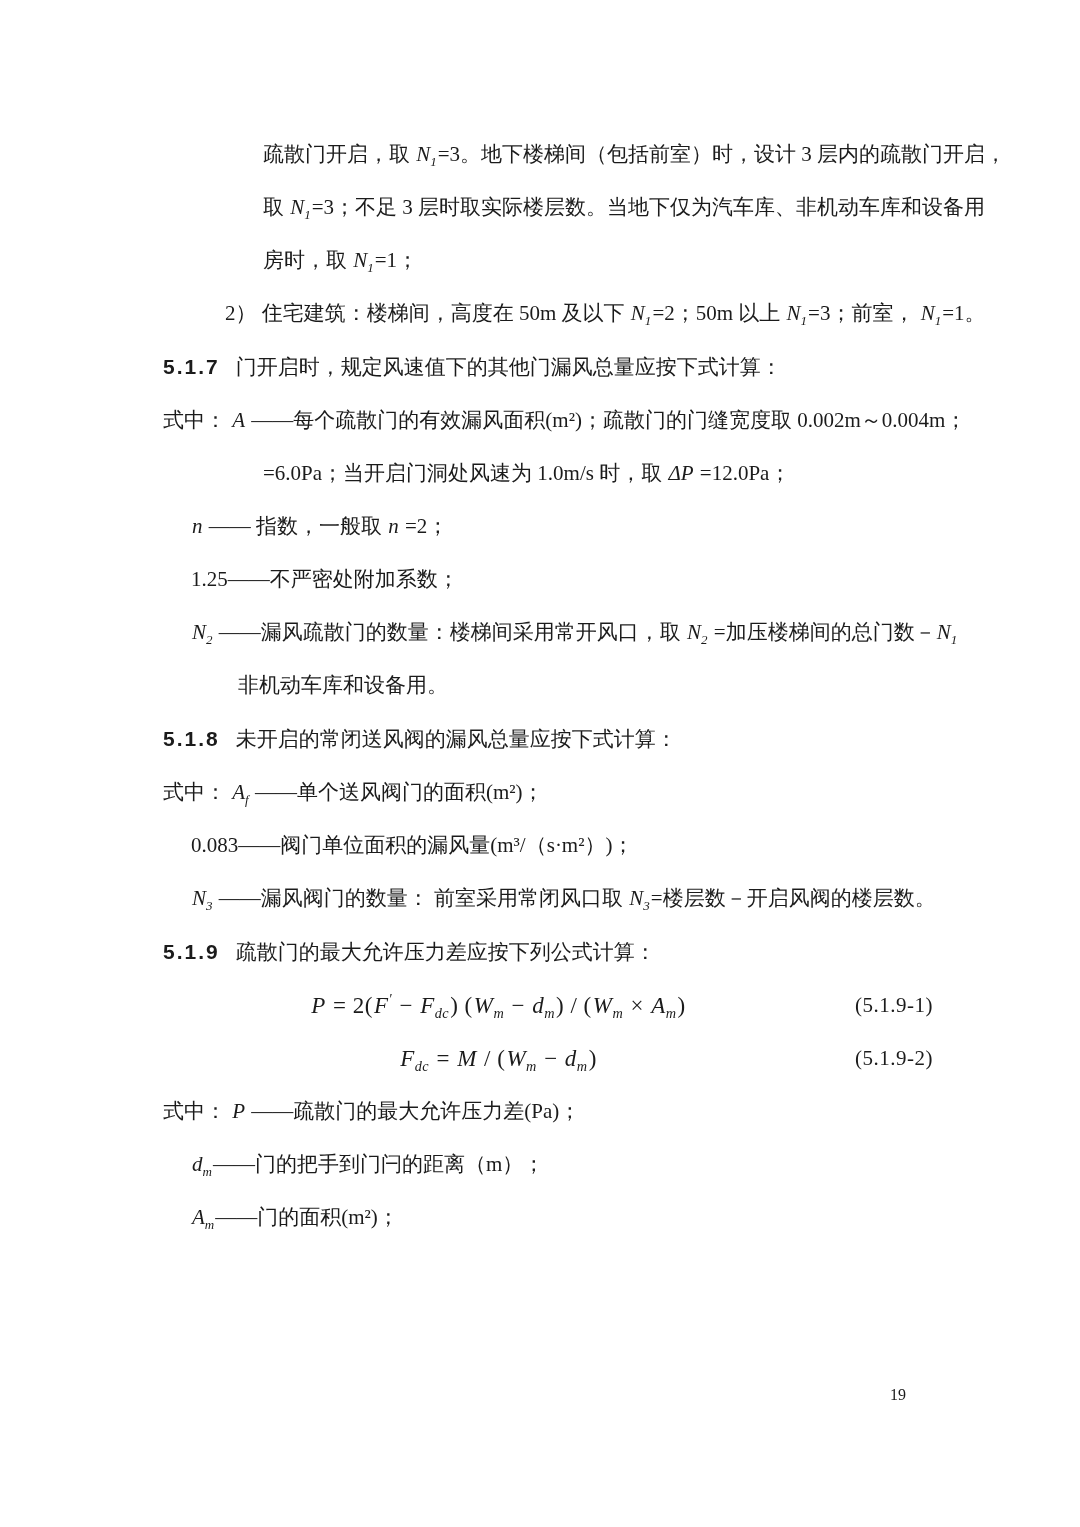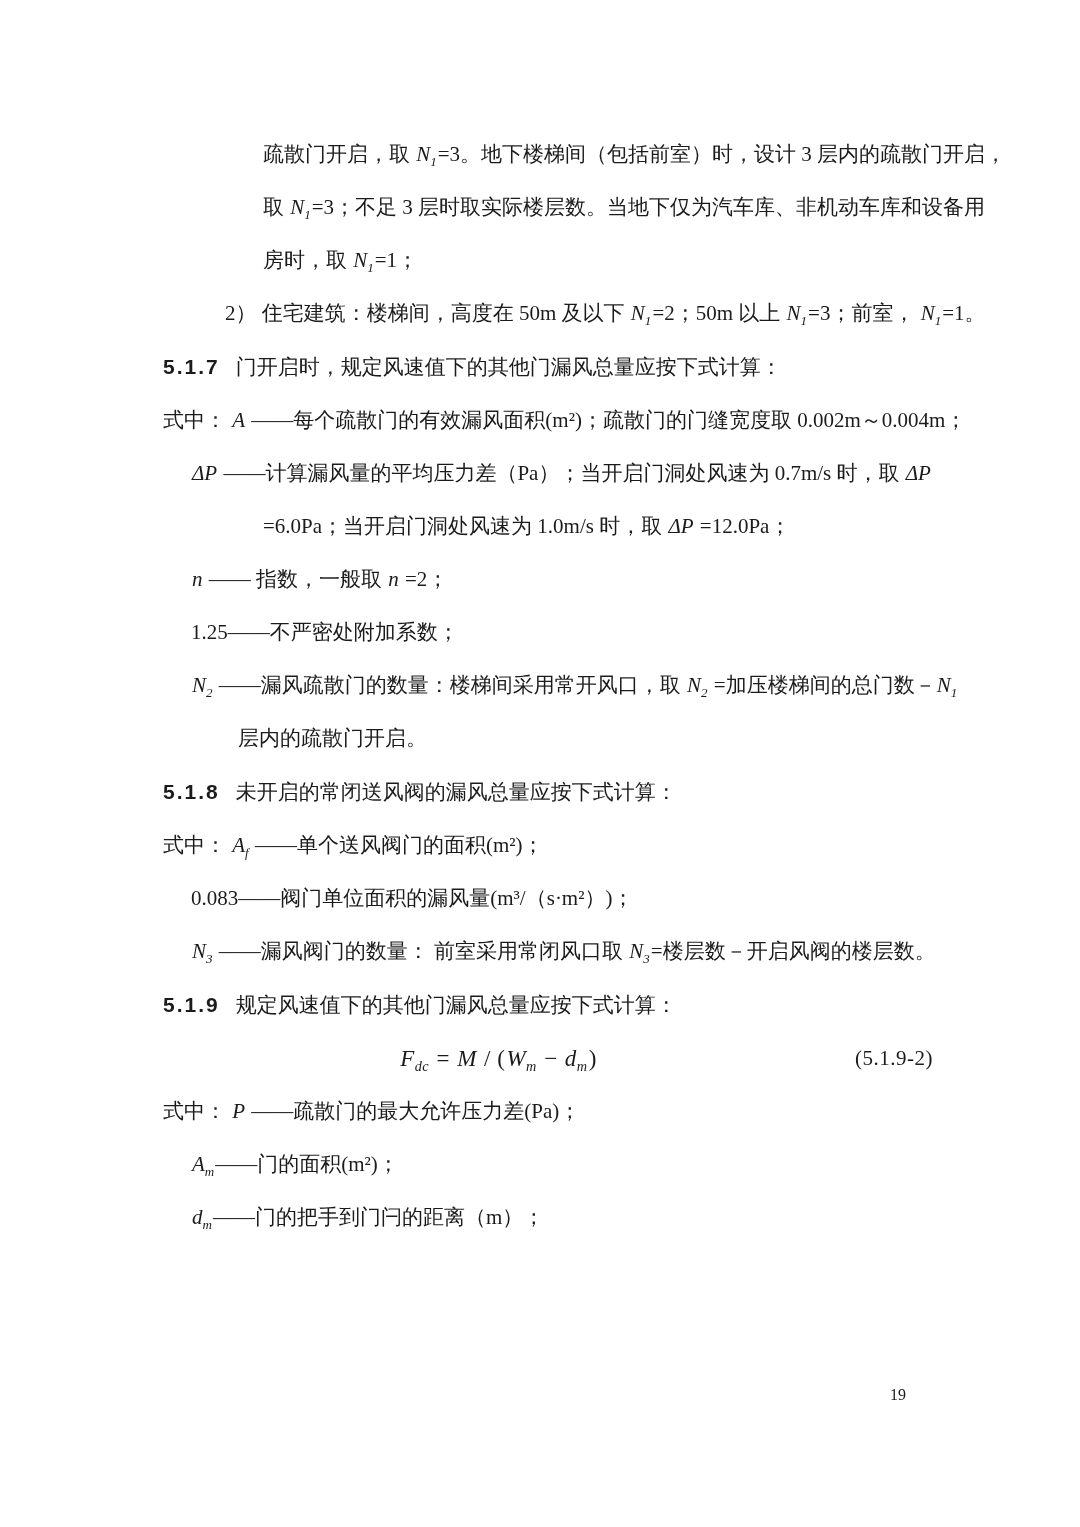--- a/index.html
+++ b/index.html
@@ -79,39 +79,39 @@
     <div class="line i-para">疏散门开启，取 <span class="math">N<sub>1</sub></span>=3。地下楼梯间（包括前室）时，设计 3 层内的疏散门开启，</div>
     <div class="line i-para">取 <span class="math">N<sub>1</sub></span>=3；不足 3 层时取实际楼层数。当地下仅为汽车库、非机动车库和设备用</div>
     <div class="line i-para">房时，取 <span class="math">N<sub>1</sub></span>=1；</div>
 
     <div class="line i-item">2）  住宅建筑：楼梯间，高度在 50m 及以下 <span class="math">N<sub>1</sub></span>=2；50m 以上 <span class="math">N<sub>1</sub></span>=3；前室， <span class="math">N<sub>1</sub></span>=1。</div>
 
     <div class="line"><span class="secnum">5.1.7</span><span>门开启时，规定风速值下的其他门漏风总量应按下式计算：</span></div>
 
 
     <div class="line">式中： <span class="math">A</span> ——每个疏散门的有效漏风面积(m²)；疏散门的门缝宽度取 0.002m～0.004m；</div>
-    <div class="line i-def"><span class="math">ΔP</span> ——计算漏风量的平均压力差（Pa）；当开启门洞处风速为 0.7m/s 时，取 <span class="math">ΔP</span></div>
     <div class="line i-def2">=6.0Pa；当开启门洞处风速为 1.0m/s 时，取 <span class="math">ΔP</span> =12.0Pa；</div>
     <div class="line i-def"><span class="math">n</span> ——  指数，一般取 <span class="math">n</span> =2；</div>
     <div class="line i-def">1.25——不严密处附加系数；</div>
     <div class="line i-def"><span class="math">N<sub>2</sub></span> ——漏风疏散门的数量：楼梯间采用常开风口，取 <span class="math">N<sub>2</sub></span> =加压楼梯间的总门数－<span class="math">N<sub>1</sub></span></div>
-    <div class="line i-def3">层内的疏散门开启。</div>
+    <div class="line i-def3">非机动车库和设备用。</div>
 
     <div class="line"><span class="secnum">5.1.8</span><span>未开启的常闭送风阀的漏风总量应按下式计算：</span></div>
 
 
     <div class="line">式中： <span class="math">A<sub>f</sub></span> ——单个送风阀门的面积(m²)；</div>
     <div class="line i-def">0.083——阀门单位面积的漏风量(m³/（s·m²）)；</div>
     <div class="line i-def"><span class="math">N<sub>3</sub></span> ——漏风阀门的数量： 前室采用常闭风口取 <span class="math">N<sub>3</sub></span>=楼层数－开启风阀的楼层数。</div>
 
-    <div class="line"><span class="secnum">5.1.9</span><span>规定风速值下的其他门漏风总量应按下式计算：</span></div>
+    <div class="line"><span class="secnum">5.1.9</span><span>疏散门的最大允许压力差应按下列公式计算：</span></div>
 
+    <div class="line formula"><span class="fbody"><span class="math">P</span> = 2(<span class="math">F<sup>′</sup></span> − <span class="math">F<sub>dc</sub></span>) (<span class="math">W<sub>m</sub></span> − <span class="math">d<sub>m</sub></span>) / (<span class="math">W<sub>m</sub></span> × <span class="math">A<sub>m</sub></span>)</span><span class="fnum">(5.1.9-1)</span></div>
 
     <div class="line formula"><span class="fbody"><span class="math">F<sub>dc</sub></span> = <span class="math">M</span> / (<span class="math">W<sub>m</sub></span> − <span class="math">d<sub>m</sub></span>)</span><span class="fnum">(5.1.9-2)</span></div>
 
     <div class="line">式中： <span class="math">P</span> ——疏散门的最大允许压力差(Pa)；</div>
+    <div class="line i-def"><span class="math">d<sub>m</sub></span>——门的把手到门闩的距离（m）；</div>
     <div class="line i-def"><span class="math">A<sub>m</sub></span>——门的面积(m²)；</div>
-    <div class="line i-def"><span class="math">d<sub>m</sub></span>——门的把手到门闩的距离（m）；</div>
 
   </div>
 
   <div class="pagenum">19</div>
 </div>
 
 </body></html>

